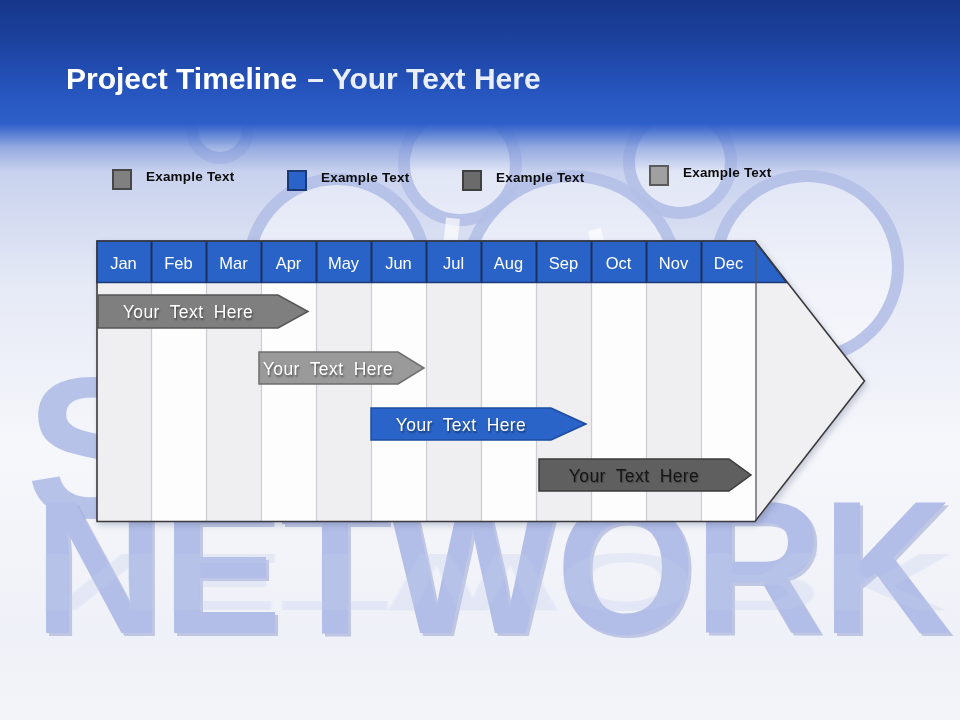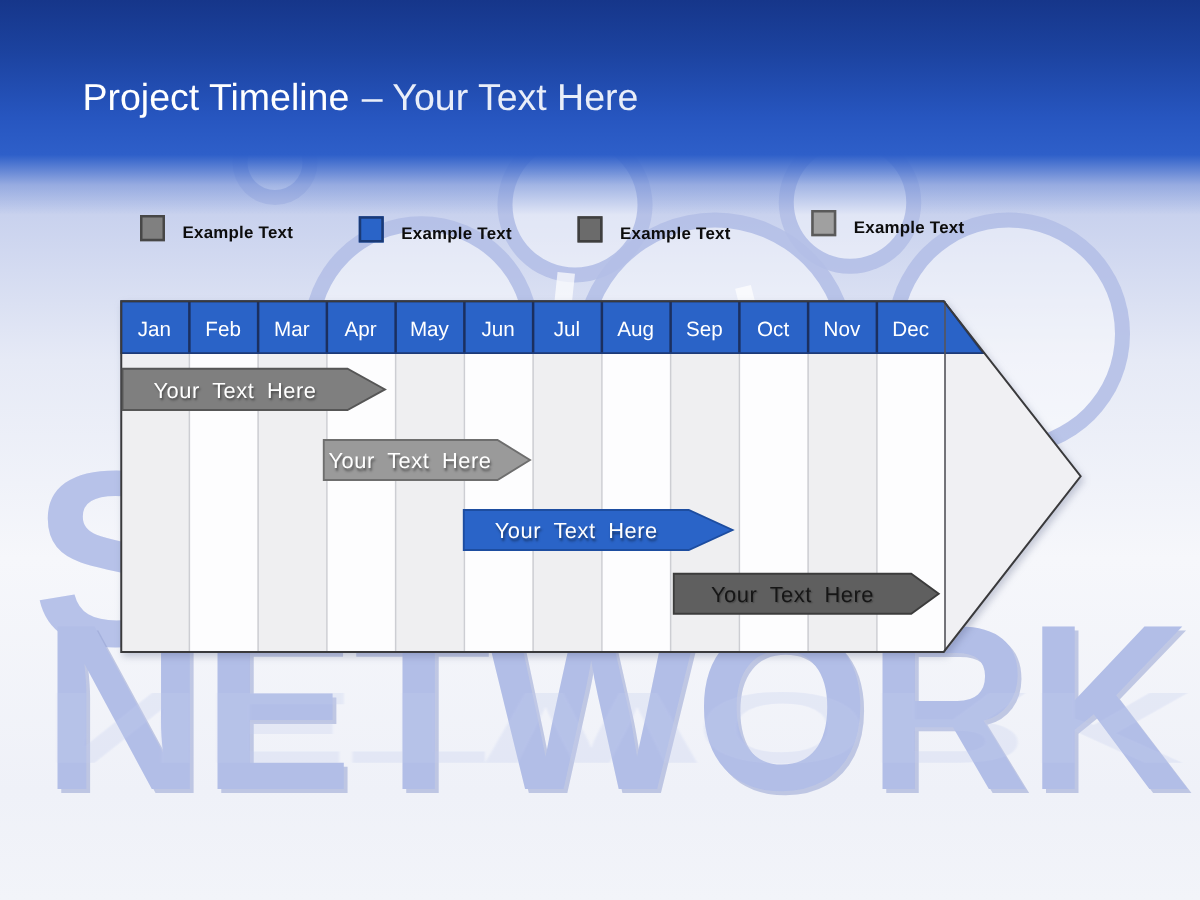--- a/index.html
+++ b/index.html
@@ -15,24 +15,24 @@
   .wm-network{position:absolute;left:34px;top:473px;font-size:180px;font-weight:bold;line-height:1;
     color:#b2bee7;letter-spacing:-2px;white-space:nowrap;transform:scaleY(1.05);transform-origin:top left;
     text-shadow:3px 3px 0 rgba(150,163,210,.55);}
   .wm-reflect{position:absolute;left:34px;top:622px;font-size:180px;font-weight:bold;line-height:1;
     color:#c3cdee;letter-spacing:-2px;white-space:nowrap;transform:scaleY(-0.45);transform-origin:top left;
     opacity:.28;filter:blur(1px);}
   
   .header-band{position:absolute;left:0;top:0;width:960px;height:172px;
     background:linear-gradient(180deg,#16368a 0%,#1c43a0 25%,#2756c0 55%,#2e5fc9 72%,rgba(110,140,214,.55) 86%,rgba(197,207,238,0) 100%);}
   .title{position:absolute;left:66px;top:60px;font-size:30px;line-height:38px;white-space:nowrap;}
-  .title .t1{color:#ffffff;font-weight:normal;margin-right:10px;}
-  .title .t2{color:#e9eef9;font-weight:normal;}
+  .title .t1{color:#ffffff;font-weight:bold;margin-right:10px;}
+  .title .t2{color:#e9eef9;font-weight:bold;}
   
-  .legend-item{position:absolute;display:flex;align-items:flex-end;height:24px;}
+  .legend-item{position:absolute;display:flex;align-items:flex-start;height:24px;}
   .swatch{display:inline-block;width:20px;height:21px;border:2px solid #474747;box-sizing:border-box;}
   .legend-label{margin-left:14px;font-size:13.5px;font-weight:bold;color:#0d0d0d;letter-spacing:.2px;}
   
   .chart-wrap{position:absolute;left:96px;top:240px;width:772px;height:285px;
     filter:drop-shadow(2px 3px 3px rgba(70,80,120,.28));}
   text{font-family:"Liberation Sans", sans-serif;}
   .mon{font-size:16.5px;fill:#ffffff;}
   .bartext{font-size:17.5px;word-spacing:5px;letter-spacing:.4px;text-shadow:1px 2px 2px rgba(0,0,0,.45);}
   .bartext.dark{text-shadow:1px 1px 1px rgba(0,0,0,.25);}
 </style>

